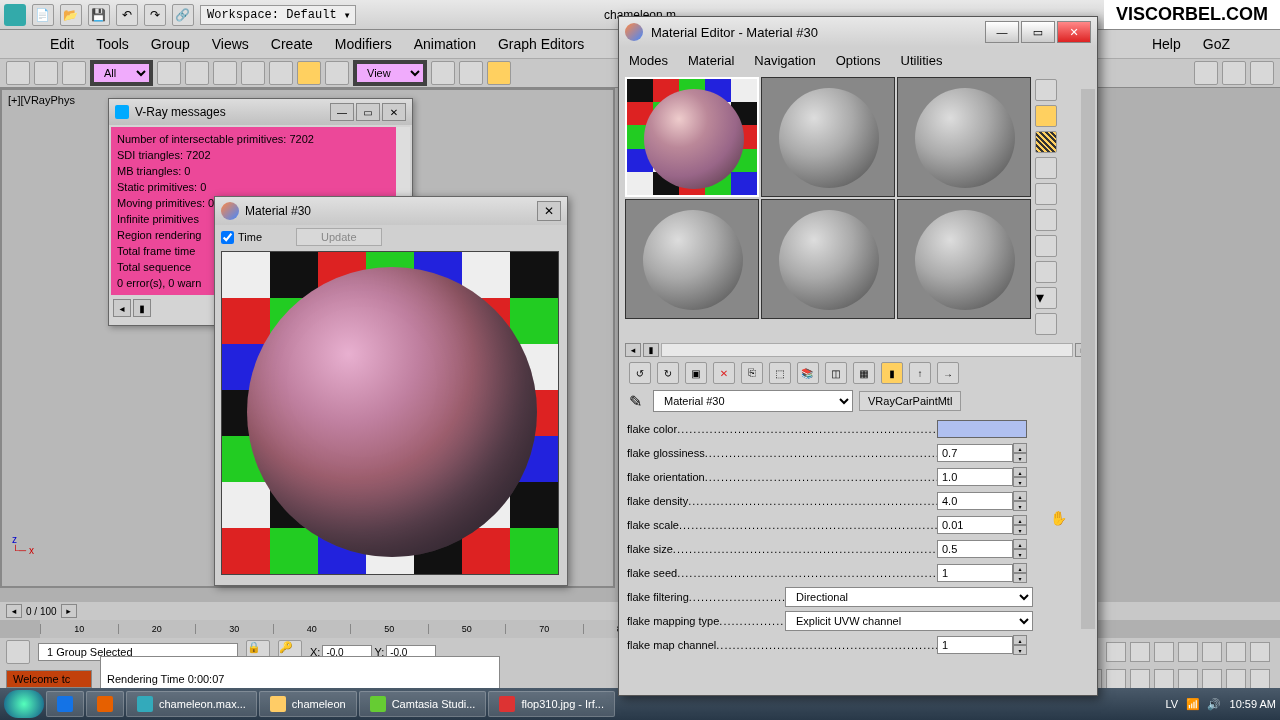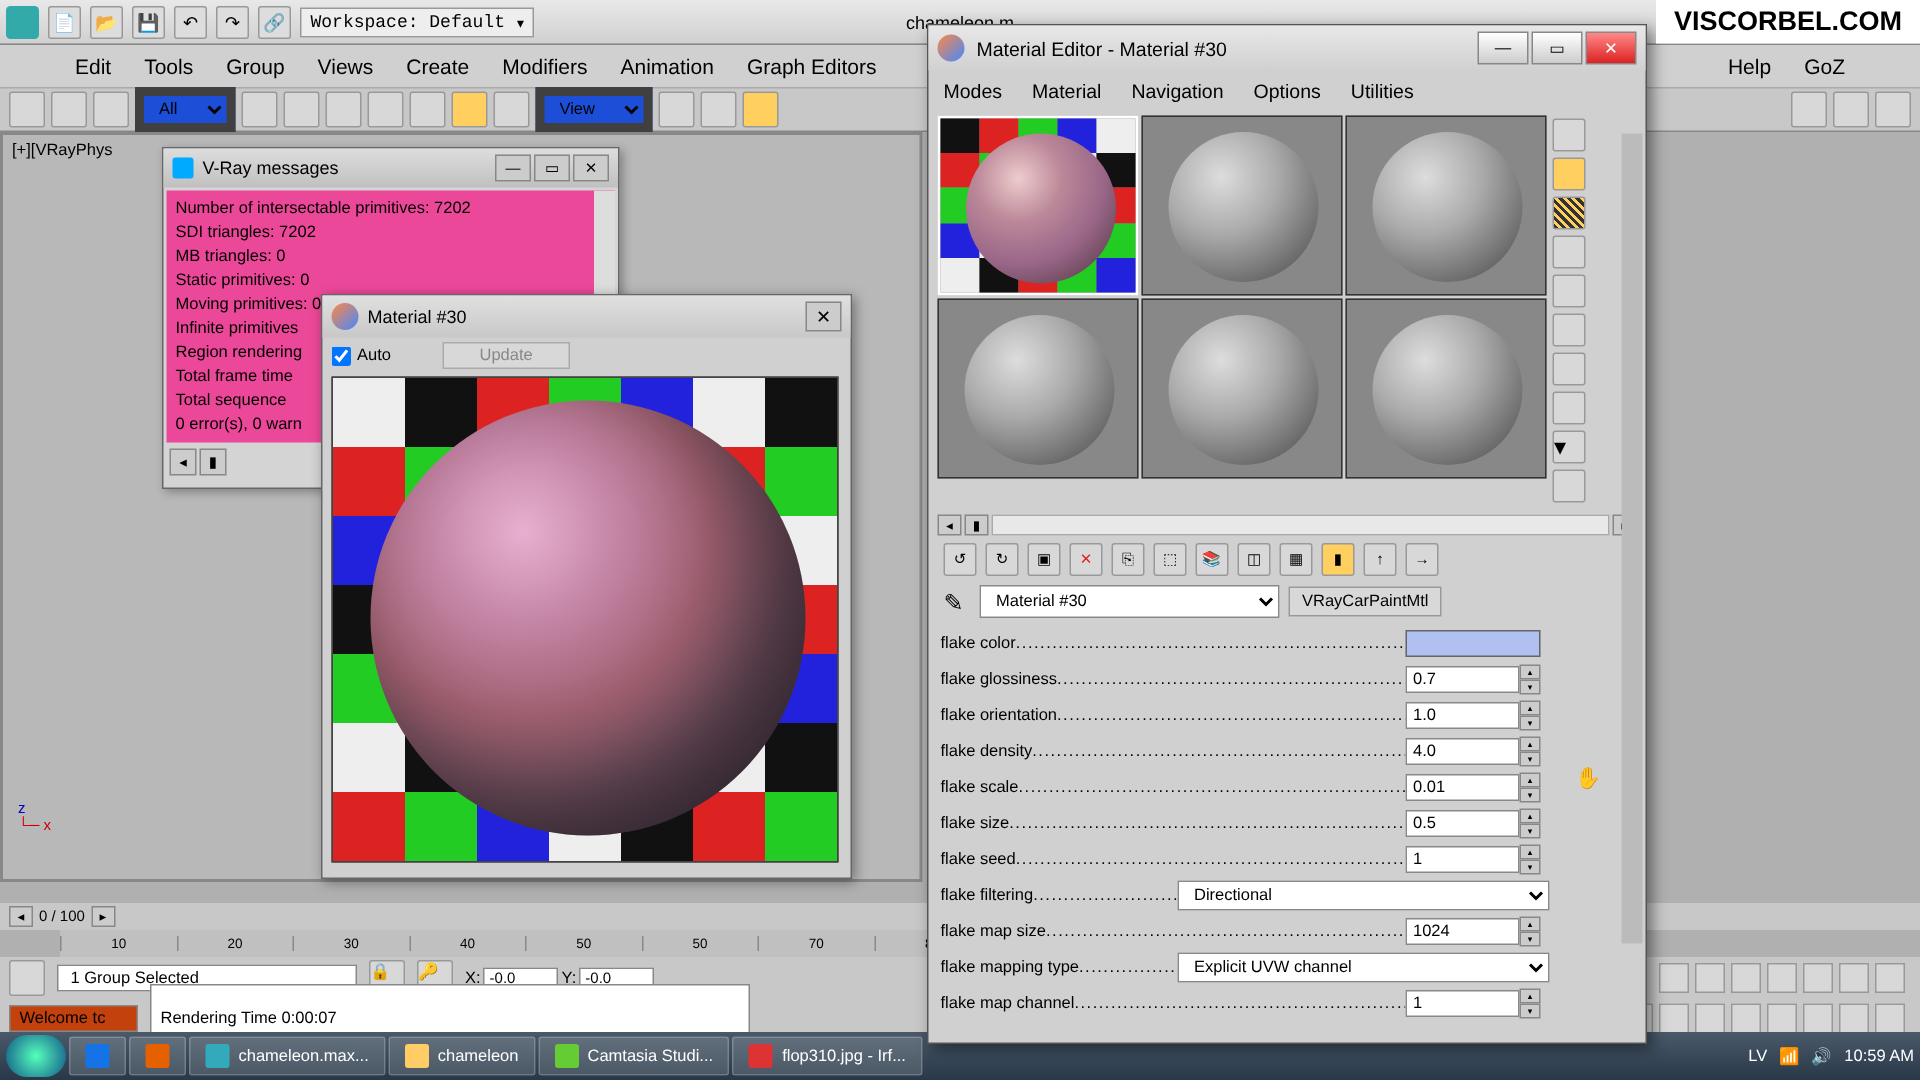--- a/index.html
+++ b/index.html
@@ -15,21 +15,21 @@
 .workspace-dd { background: #eee; border: 1px solid #999; padding: 2px 18px 2px 6px; font-size: 12px; position: relative; font-family: Liberation Mono, monospace; }
 .workspace-dd::after { content: '▾'; position: absolute; right: 4px; }
 .doc-title { position: absolute; left: 50%; transform: translateX(-50%); font-size: 12px; }
 
 .menubar2 { position: absolute; top: 30px; left: 0; right: 0; height: 28px; background: #d0d0d0; display: flex; align-items: center; padding: 0 50px; gap: 22px; font-size: 14px; }
 .menu-item { cursor: pointer; }
 
 .toolbar2 { position: absolute; top: 58px; left: 0; right: 0; height: 30px; background: #c8c8c8; border-top: 1px solid #aaa; border-bottom: 1px solid #888; display: flex; align-items: center; padding: 0 6px; gap: 4px; }
 .tool-sq { width: 24px; height: 24px; background: #d8d8d8; border: 1px solid #999; border-radius: 2px; }
 .tool-sq.active { background: #ffd060; }
-.tool-dd { background: #1d4ed8; border: 6px solid #404040; padding: 2px 16px 2px 6px; font-size: 11px; }
+.tool-dd { background: #f0abfc; border: 4px solid #404040; padding: 2px 16px 2px 6px; font-size: 11px; }
 
 
 .viewport { position: absolute; top: 88px; left: 0; width: 615px; height: 500px; background: #b8b8b8; border: 2px solid #888; }
 .vp-label { position: absolute; top: 4px; left: 6px; font-size: 11px; color: #000; }
 .axis { position: absolute; bottom: 30px; left: 10px; }
 .axis-z { color: #00c; font-size: 10px; }
 .axis-x { color: #c00; font-size: 10px; }
 
 
 .vray-win { position: absolute; top: 98px; left: 108px; width: 305px; height: 228px; background: #d4d4d4; border: 1px solid #666; box-shadow: 2px 2px 6px rgba(0,0,0,0.3); }
@@ -230,21 +230,21 @@
 
 <div class="matprev-win">
   <div class="matprev-title">
     <div class="me-ico"></div>
     <span>Material #30</span>
     <div class="matprev-close">✕</div>
   </div>
   <div class="matprev-bar">
     <label class="matprev-chk">
         <input type="checkbox" checked="" style=""> 
-        <span>Auto</span>
+        <span>Time</span>
       </label>
     <button class="matprev-upd">Update</button>
   </div>
   <div class="matprev-img">
     <div class="checker">
       <div class="checker-row">
           <div class="checker-cell c-w"></div>
           <div class="checker-cell c-k"></div>
           <div class="checker-cell c-r"></div>
           <div class="checker-cell c-g"></div>
@@ -465,28 +465,20 @@
       <div class="param-spin">
           <span>▴</span>
           <span>▾</span>
         </div>
     </div>
     <div class="param-row">
       <span class="param-label-short">flake filtering</span>
       <select class="param-dd"><option>Directional</option></select>
     </div>
     <div class="param-row">
-      <span class="param-label">flake map size</span>
-      <input class="param-input" value="1024" style="">
-      <div class="param-spin">
-          <span>▴</span>
-          <span>▾</span>
-        </div>
-    </div>
-    <div class="param-row">
       <span class="param-label-short">flake mapping type</span>
       <select class="param-dd"><option>Explicit UVW channel</option></select>
     </div>
     <div class="param-row">
       <span class="param-label">flake map channel</span>
       <input class="param-input" value="1" style="">
       <div class="param-spin">
           <span>▴</span>
           <span>▾</span>
         </div>

